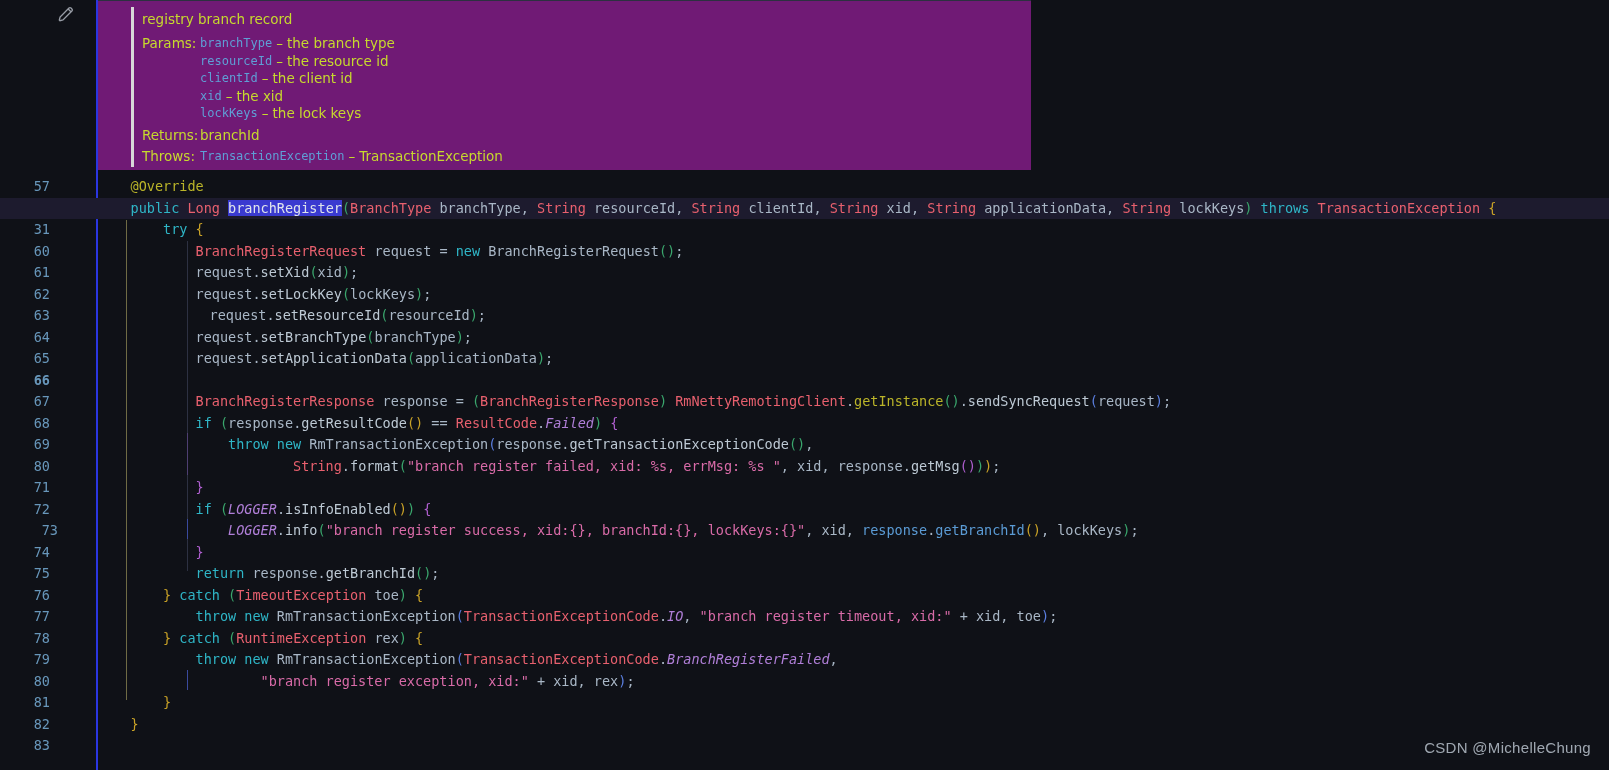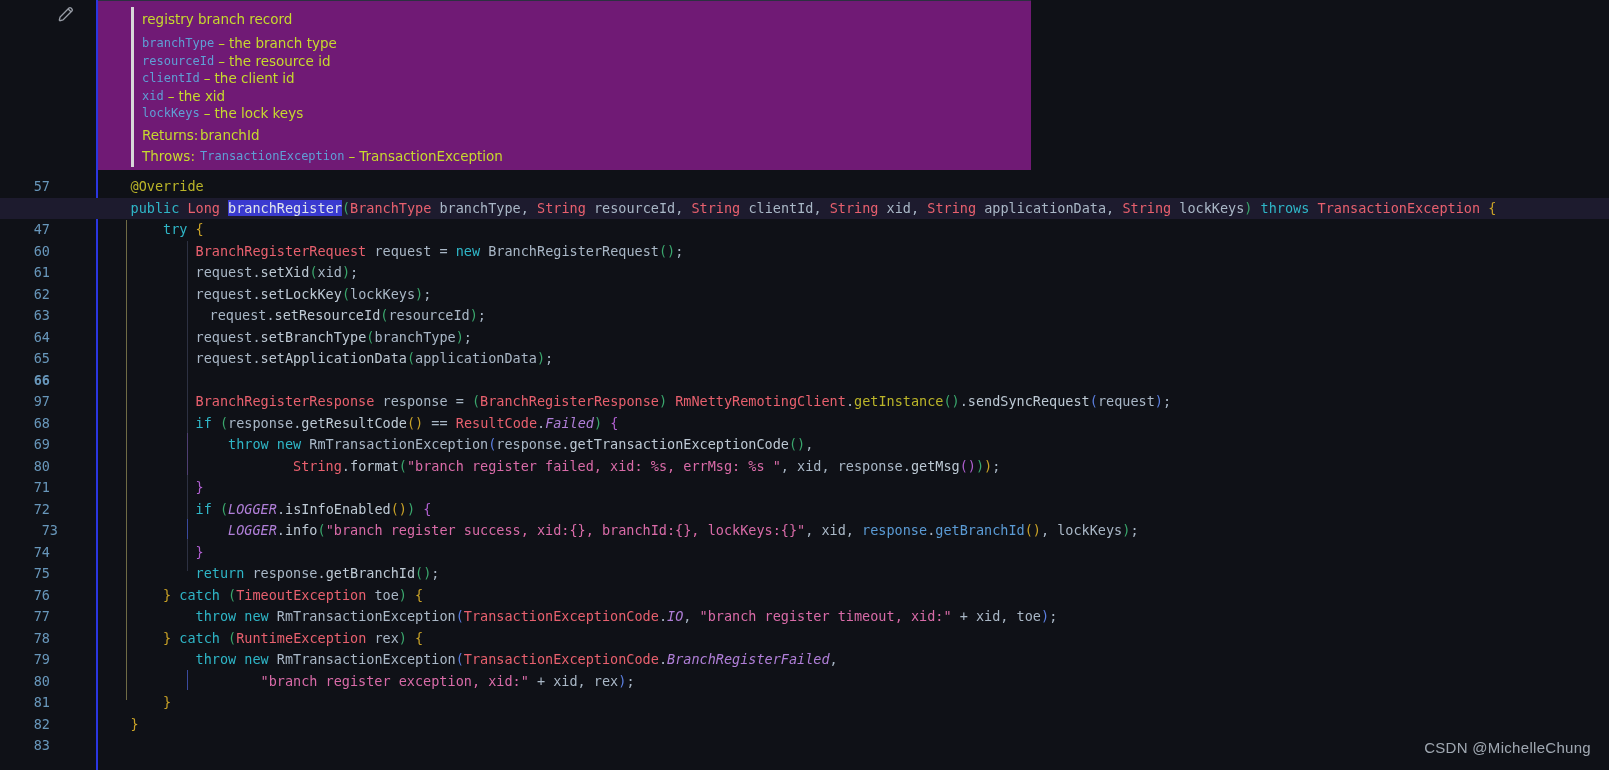--- a/index.html
+++ b/index.html
@@ -216,21 +216,21 @@
       </div>
       <div class="gutter-line current" style="top: 197.5px;">
         <span class="num">58</span>
         <span class="impl-marker"><svg viewBox="0 0 26 18" width="26" height="18">
             <circle cx="9" cy="10" r="7" fill="none" stroke="#3f9c57" stroke-width="1.4"></circle>
             <text x="9" y="13.4" font-family="DejaVu Sans, sans-serif" font-size="8.5" fill="#5ab86f" text-anchor="middle">I</text>
             <path d="M19.5 13.5 L19.5 3.5 M19.5 3.5 L16.8 6.6 M19.5 3.5 L22.2 6.6" fill="none" stroke="#d4584c" stroke-width="1.3" stroke-linecap="round"></path>
           </svg></span>
       </div>
       <div class="gutter-line" style="top: 219px;">
-        <span class="num">47</span>
+        <span class="num">31</span>
       </div>
       <div class="gutter-line" style="top: 240.5px;">
         <span class="num">60</span>
       </div>
       <div class="gutter-line" style="top: 262px;">
         <span class="num">61</span>
       </div>
       <div class="gutter-line" style="top: 283.5px;">
         <span class="num">62</span>
       </div>
@@ -240,21 +240,21 @@
       <div class="gutter-line" style="top: 326.5px;">
         <span class="num">64</span>
       </div>
       <div class="gutter-line" style="top: 348px;">
         <span class="num">65</span>
       </div>
       <div class="gutter-line" style="top: 369.5px; font-weight: bold;">
         <span class="num">66</span>
       </div>
       <div class="gutter-line" style="top: 391px;">
-        <span class="num">97</span>
+        <span class="num">67</span>
       </div>
       <div class="gutter-line" style="top: 412.5px;">
         <span class="num">68</span>
       </div>
       <div class="gutter-line" style="top: 434px;">
         <span class="num">69</span>
       </div>
       <div class="gutter-line" style="top: 455.5px;">
         <span class="num">80</span>
       </div>
@@ -393,20 +393,21 @@
     
     <div class="code-line" style="top:735px;"> </div>
   </div>
 
   <div class="doc-popup">
     <div class="doc-bar"></div>
     <div class="doc-content">
       <div class="doc-title">registry branch record</div>
 
       <div class="doc-row">
+        <span class="doc-label">Params:</span>
         <span class="doc-params-list">
           <div class="doc-row">
             <span class="doc-mono">branchType</span>
             <span class="doc-dash">–</span>
             <span class="doc-desc">the branch type</span>
           </div>
           <div class="doc-row">
             <span class="doc-mono">resourceId</span>
             <span class="doc-dash">–</span>
             <span class="doc-desc">the resource id</span>

